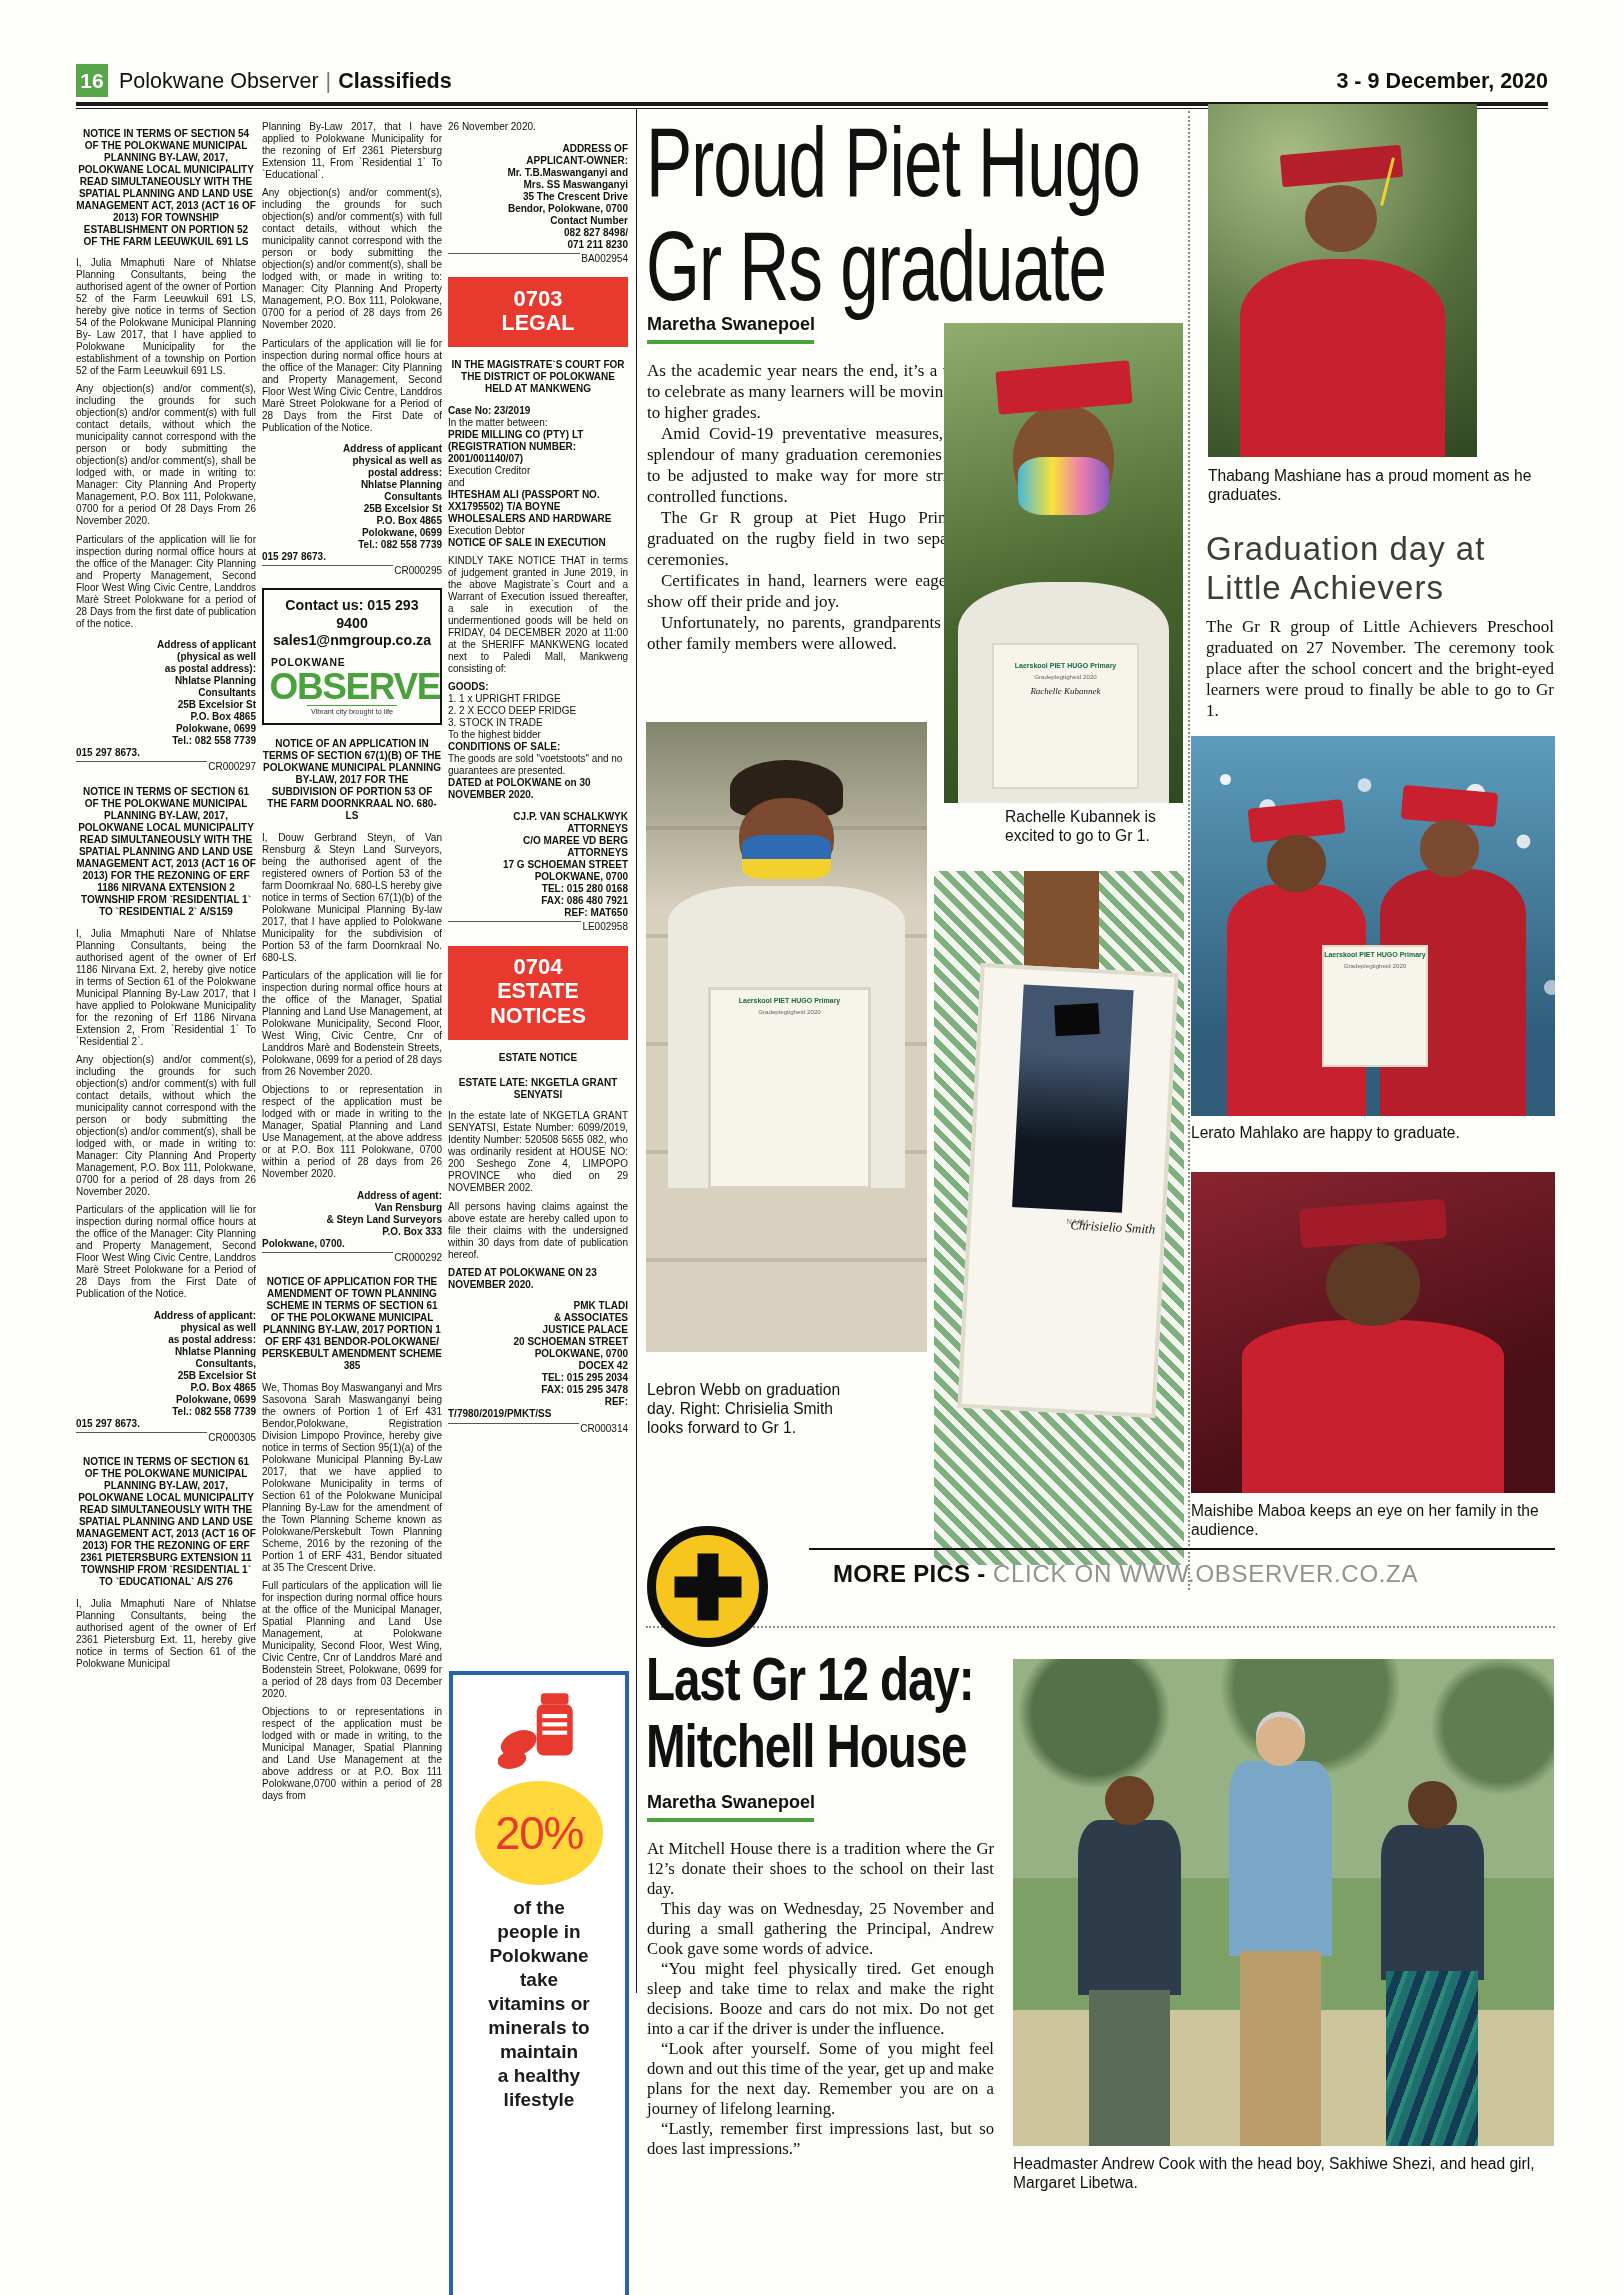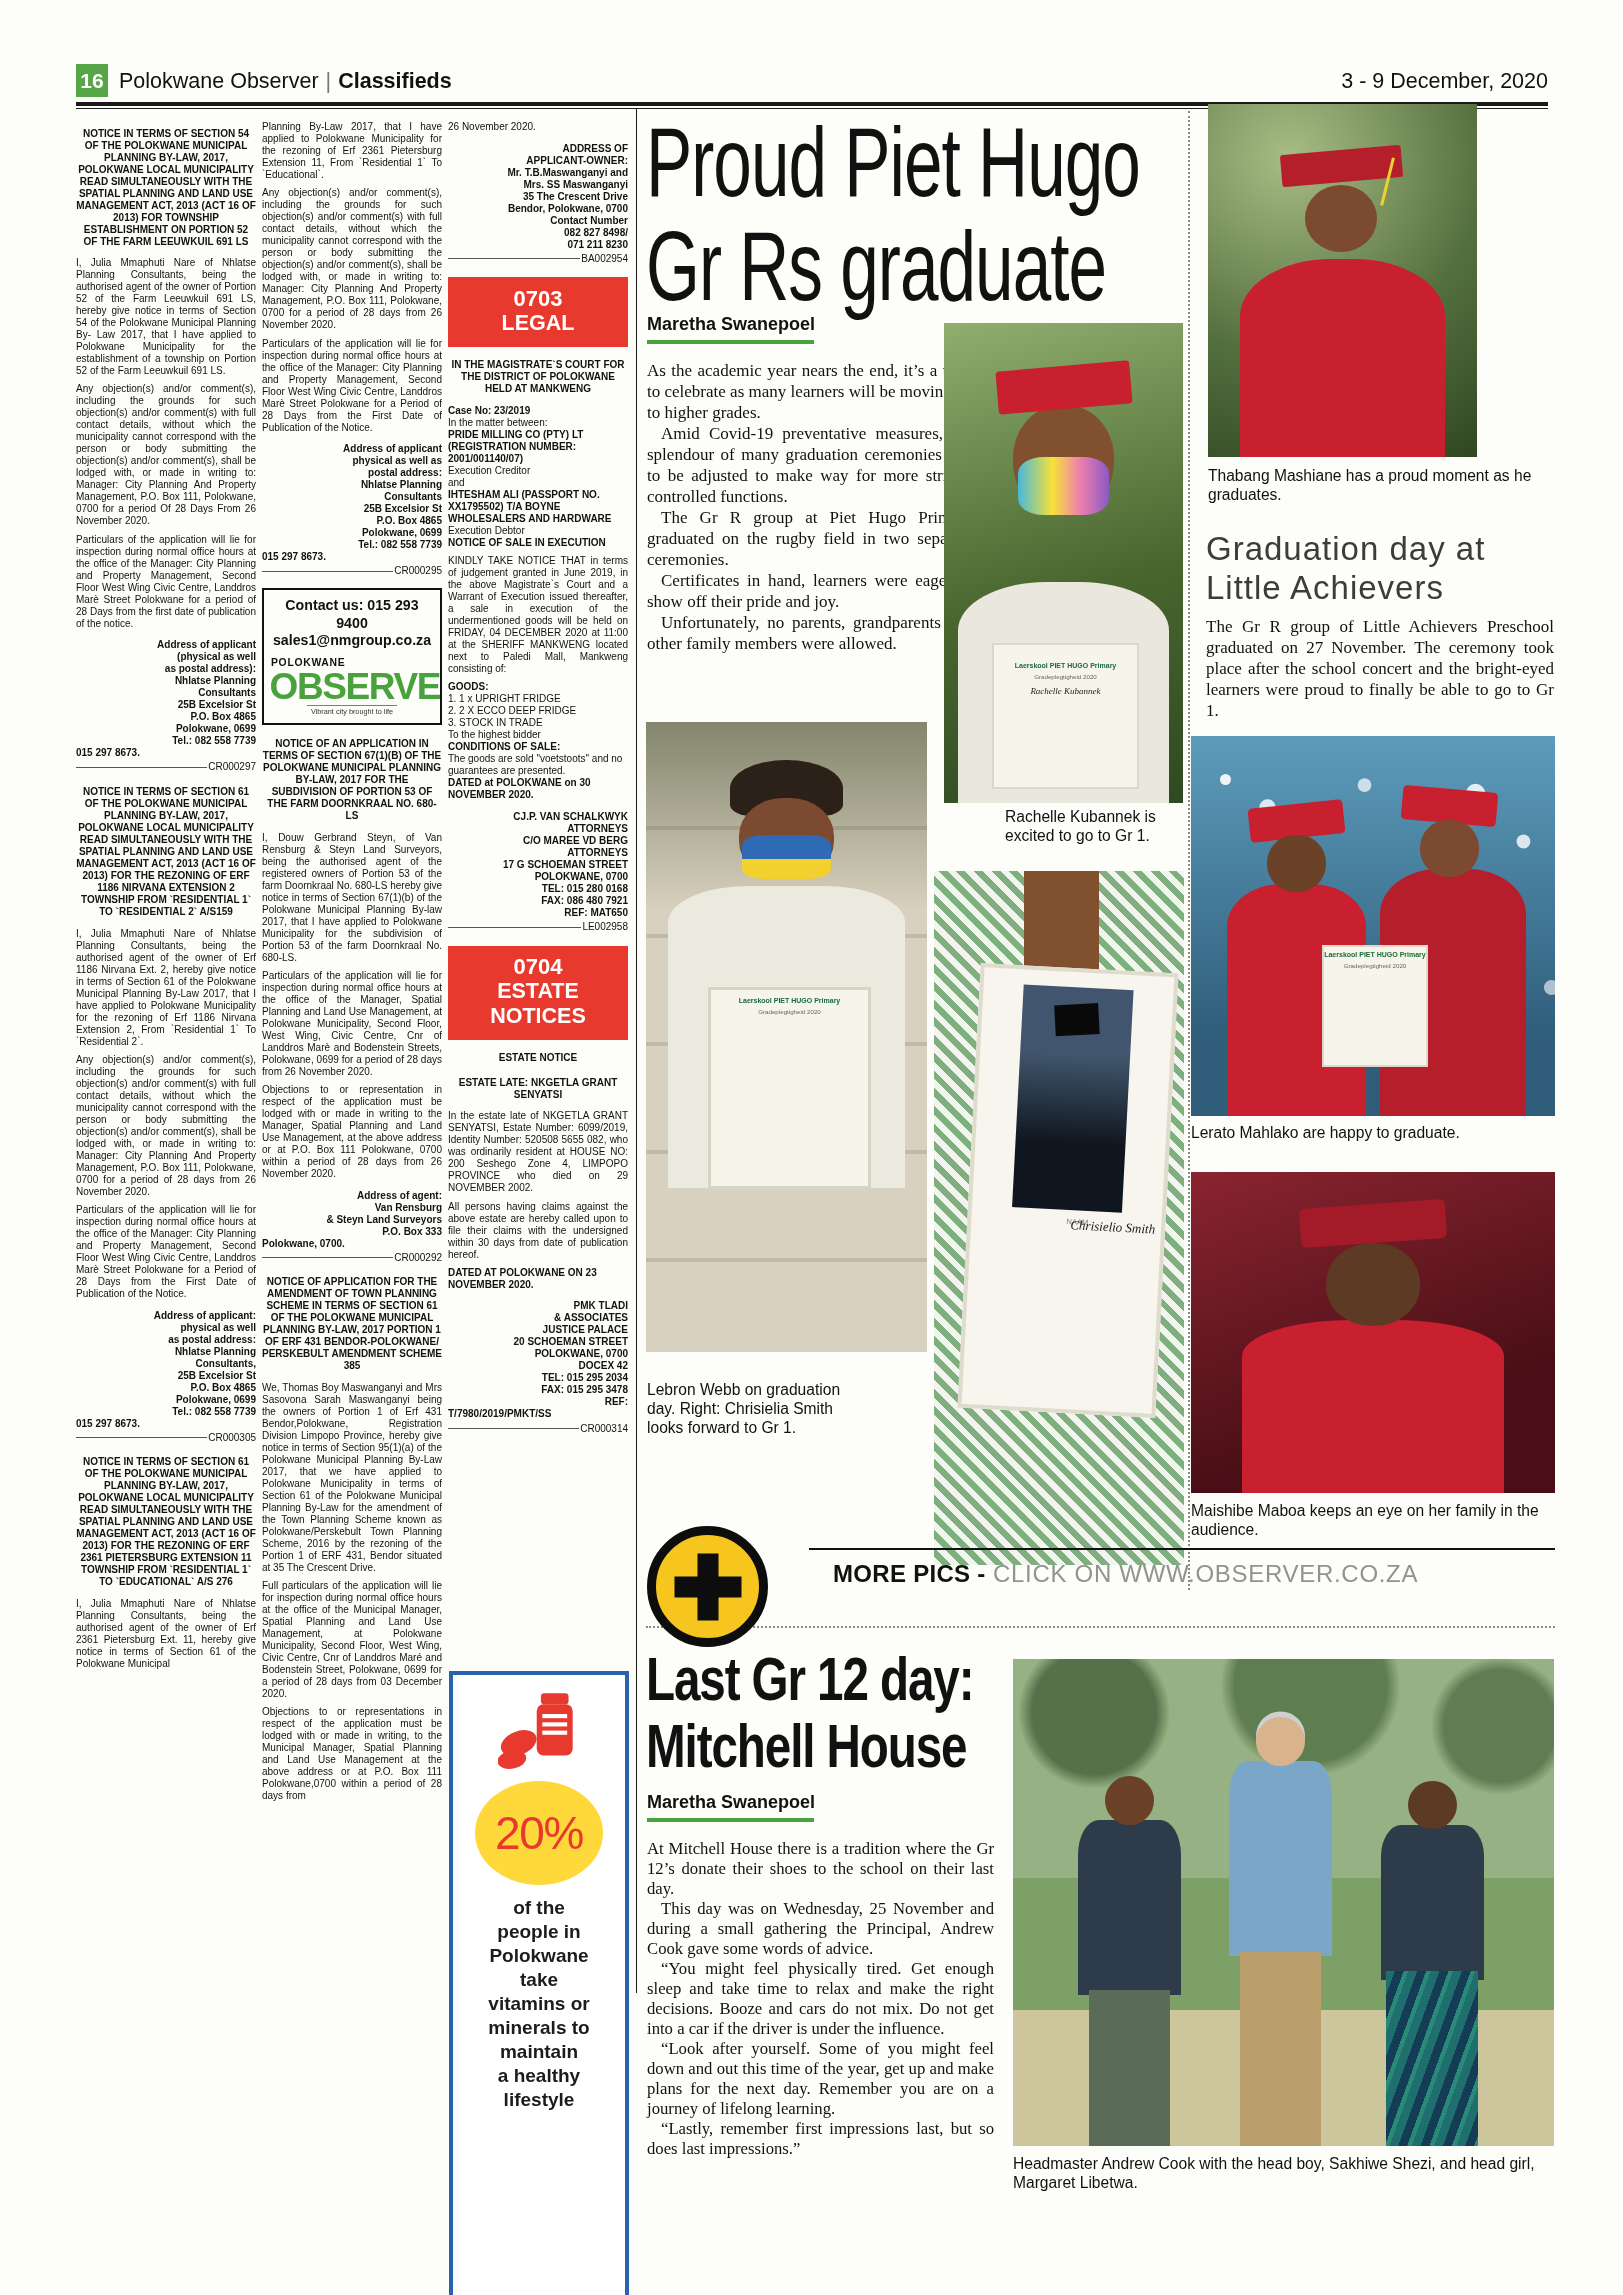--- a/index.html
+++ b/index.html
@@ -4,35 +4,35 @@
 <style>
   html,body{margin:0;padding:0;background:#e8e8e8;}
   #page{position:relative;width:1624px;height:2295px;background:#fdfdfa;font-family:"Liberation Sans",sans-serif;color:#111;overflow:hidden;}
   .abs{position:absolute;}
 
   
   #pagenum{left:76px;top:64px;width:32px;height:33px;background:#56a546;color:#fff;font-size:21px;font-weight:bold;display:flex;align-items:center;justify-content:center;}
   #masthead{left:119px;top:69px;font-size:21.5px;}
   #masthead .sep{color:#777;margin:0 7px;font-weight:300;}
   #masthead b{font-weight:bold;}
-  #issue-date{right:76px;top:69px;font-size:21.5px;font-weight:400;}
+  #issue-date{right:76px;top:69px;font-size:21.5px;font-weight:700;}
   .rule-thick{left:76px;top:102px;width:1472px;height:3.5px;background:#1a1a1a;}
   .rule-thin{left:76px;top:108px;width:1472px;height:0.7px;background:#1a1a1a;}
 
   
   .col{top:115px;width:180px;height:2166px;overflow:hidden;font-size:10px;line-height:12px;}
   #col1{left:76px;}
   #col2{left:262px;}
   #col3{left:448px;height:1569px;}
   .c-h{font-weight:bold;text-align:center;margin:12.5px 0 9.7px;}
   .c-p{margin:6.2px 0;text-align:justify;}
   .c-b{font-weight:bold;}
   .c-pl{}
   .c-addr{font-weight:bold;text-align:right;white-space:pre-line;margin-top:9.7px;}
-  .c-ref{display:flex;align-items:center;margin:2.1px 0 5.6px;}
+  .c-ref{display:flex;margin:2.1px 0 5.6px;}
   .c-ref::before{content:"";flex:1;border-top:1px solid #555;margin-right:1.4px;}
   .c-cat{background:#e8392e;color:#fff;text-align:center;padding:8.3px 0 11px;margin:12.5px 0;}
   .c-cat .num{font-size:22px;font-weight:bold;line-height:1.15;}
   .c-cat .label{font-size:21.5px;font-weight:bold;line-height:1.15;}
   .obs-box{border:2.1px solid #111;margin:11px 0;padding:7px 4.2px 5.6px;text-align:center;}
   .obs-contact{font-weight:bold;font-size:14.2px;line-height:17.4px;}
   .obs-brand-top{font-weight:bold;font-size:10.4px;letter-spacing:0.7px;text-align:left;margin:7px 0 0 2.8px;}
   .obs-brand{color:#4aa23c;font-weight:bold;font-size:37px;letter-spacing:-1.4px;line-height:0.95;text-align:left;margin-left:1.4px;}
   .obs-tagline{font-size:7.3px;color:#333;margin-top:2.1px;}
   .obs-tagline span{border-top:1.4px solid #4aa23c;padding:0.7px 4.2px 0;}

